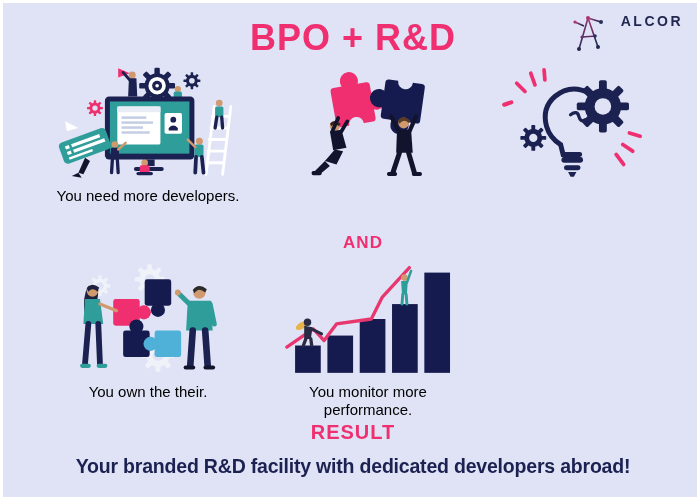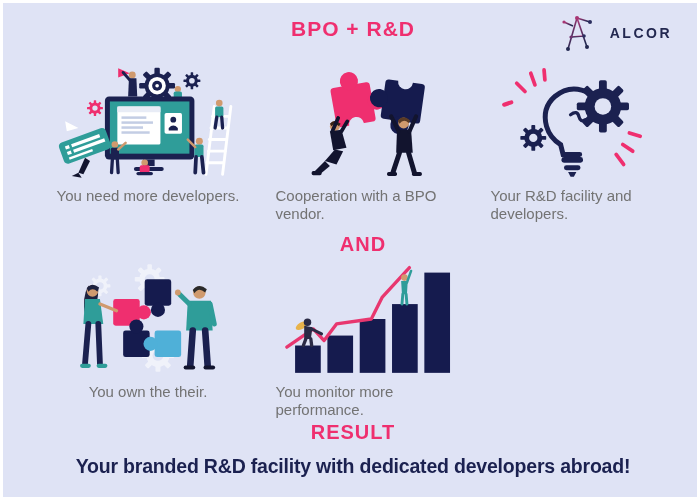--- a/index.html
+++ b/index.html
@@ -10,36 +10,36 @@
   }
   .canvas {
     width:700px; height:500px;
     background:#dfe3f5;
     border:3px solid #ffffff;
     position:relative;
     overflow:hidden;
   }
   .header { position:absolute; top:14px; left:0; width:700px; text-align:center; }
   .title {
-    color:#ef2f6f; font-size:21px; font-weight:800; letter-spacing:1px;
+    color:#ef2f6f; font-size:36px; font-weight:800; letter-spacing:1px;
     font-family:"Liberation Sans", sans-serif;
   }
-  .logo { position:absolute; top:10px; right:25px; display:flex; align-items:center; gap:15px; }
+  .logo { position:absolute; top:10px; right:14px; display:flex; align-items:flex-start; gap:15px; }
   .logo-text { color:#232850; font-size:14px; font-weight:700; letter-spacing:2.5px; }
 
   .grid { position:absolute; top:60px; left:30px; width:660px; }
   .row { display:grid; grid-template-columns:230px 210px 220px; }
   .cell { display:flex; flex-direction:column; align-items:center; }
   .icon-box { height:118px; display:flex; align-items:flex-end; justify-content:center; }
   .caption {
-    color:#737373; font-size:15px; line-height:1.22; text-align:left;
+    color:#000000; font-size:15px; line-height:1.22; text-align:center;
     max-width:185px; margin-top:6px; height:44px; font-weight:500;
   }
   .connector { text-align:center; height:26px; margin-top:2px; }
-  .connector span { color:#ef2f6f; font-size:20px; font-weight:800; letter-spacing:1px; }
+  .connector span { color:#ef2f6f; font-size:17px; font-weight:800; letter-spacing:1px; }
   .result-label { text-align:center; margin-top:4px; }
   .result-label span { color:#ef2f6f; font-size:20px; font-weight:800; letter-spacing:1px; }
   .result-text {
     text-align:center; margin-top:4px; color:#1b2150; font-size:19.5px; font-weight:700;
     letter-spacing:-0.2px;
   }
   svg.illus { overflow:visible; }
   .hiddendefs { position:absolute; width:0; height:0; }
 </style>
 </head>
@@ -238,21 +238,20 @@
               <circle cx="153" cy="70" r="6.5" fill="#d09a6e"></circle>
               <path d="M146 67 Q152 59 161 67 L159 70 Q153 64 148 71 Z" fill="#5a3b25"></path>
               <path d="M145 78 L162 78 L164 106 L144 106 Z" fill="#12142e"></path>
               <path d="M147 80 L138 62 M160 80 L168 62" stroke="#12142e" stroke-width="5" stroke-linecap="round"></path>
               <path d="M148 106 L140 130 M159 106 L166 130" stroke="#12142e" stroke-width="6" stroke-linecap="round"></path>
               <rect x="133" y="129" width="12" height="5" rx="2" fill="#12142e"></rect>
               <rect x="163" y="129" width="12" height="5" rx="2" fill="#12142e"></rect>
             </g>
           </svg>
         </div>
-        <div class="caption">Cooperation with a BPO vendor.</div>
       </div>
 
       <div class="cell">
         <div class="icon-box">
           <svg class="illus" width="186" height="116" viewBox="0 0 220 140">
 
             <path d="M118 34 Q95 22 76 38 Q60 52 66 74 Q70 88 83 96 L86 108 L106 108" fill="none" stroke="#1b2150" stroke-width="6" stroke-linecap="round"></path>
             <path d="M95 60 q8 -6 10 2 q2 8 8 4" fill="none" stroke="#1b2150" stroke-width="4" stroke-linecap="round"></path>
             <rect x="84" y="111" width="26" height="7" rx="3" fill="#1b2150"></rect>
             <rect x="87" y="121" width="20" height="6" rx="3" fill="#1b2150"></rect>
@@ -270,21 +269,20 @@
               <path d="M63 6 L64 18"></path>
               <path d="M158 96 L170 104"></path>
               <path d="M166 82 L179 86"></path>
               <path d="M150 108 L159 120"></path>
             </g>
             <g fill="#ef2f6f">
               <rect x="12" y="44" width="14" height="5" rx="2.5" transform="rotate(-18 19 46)"></rect>
             </g>
           </svg>
         </div>
-        <div class="caption">Your R&amp;D facility and developers.</div>
       </div>
     </div>
 
     <div class="connector">
       <span>AND</span>
     </div>
 
     <div class="row">
       <div class="cell">
         <div class="icon-box">

